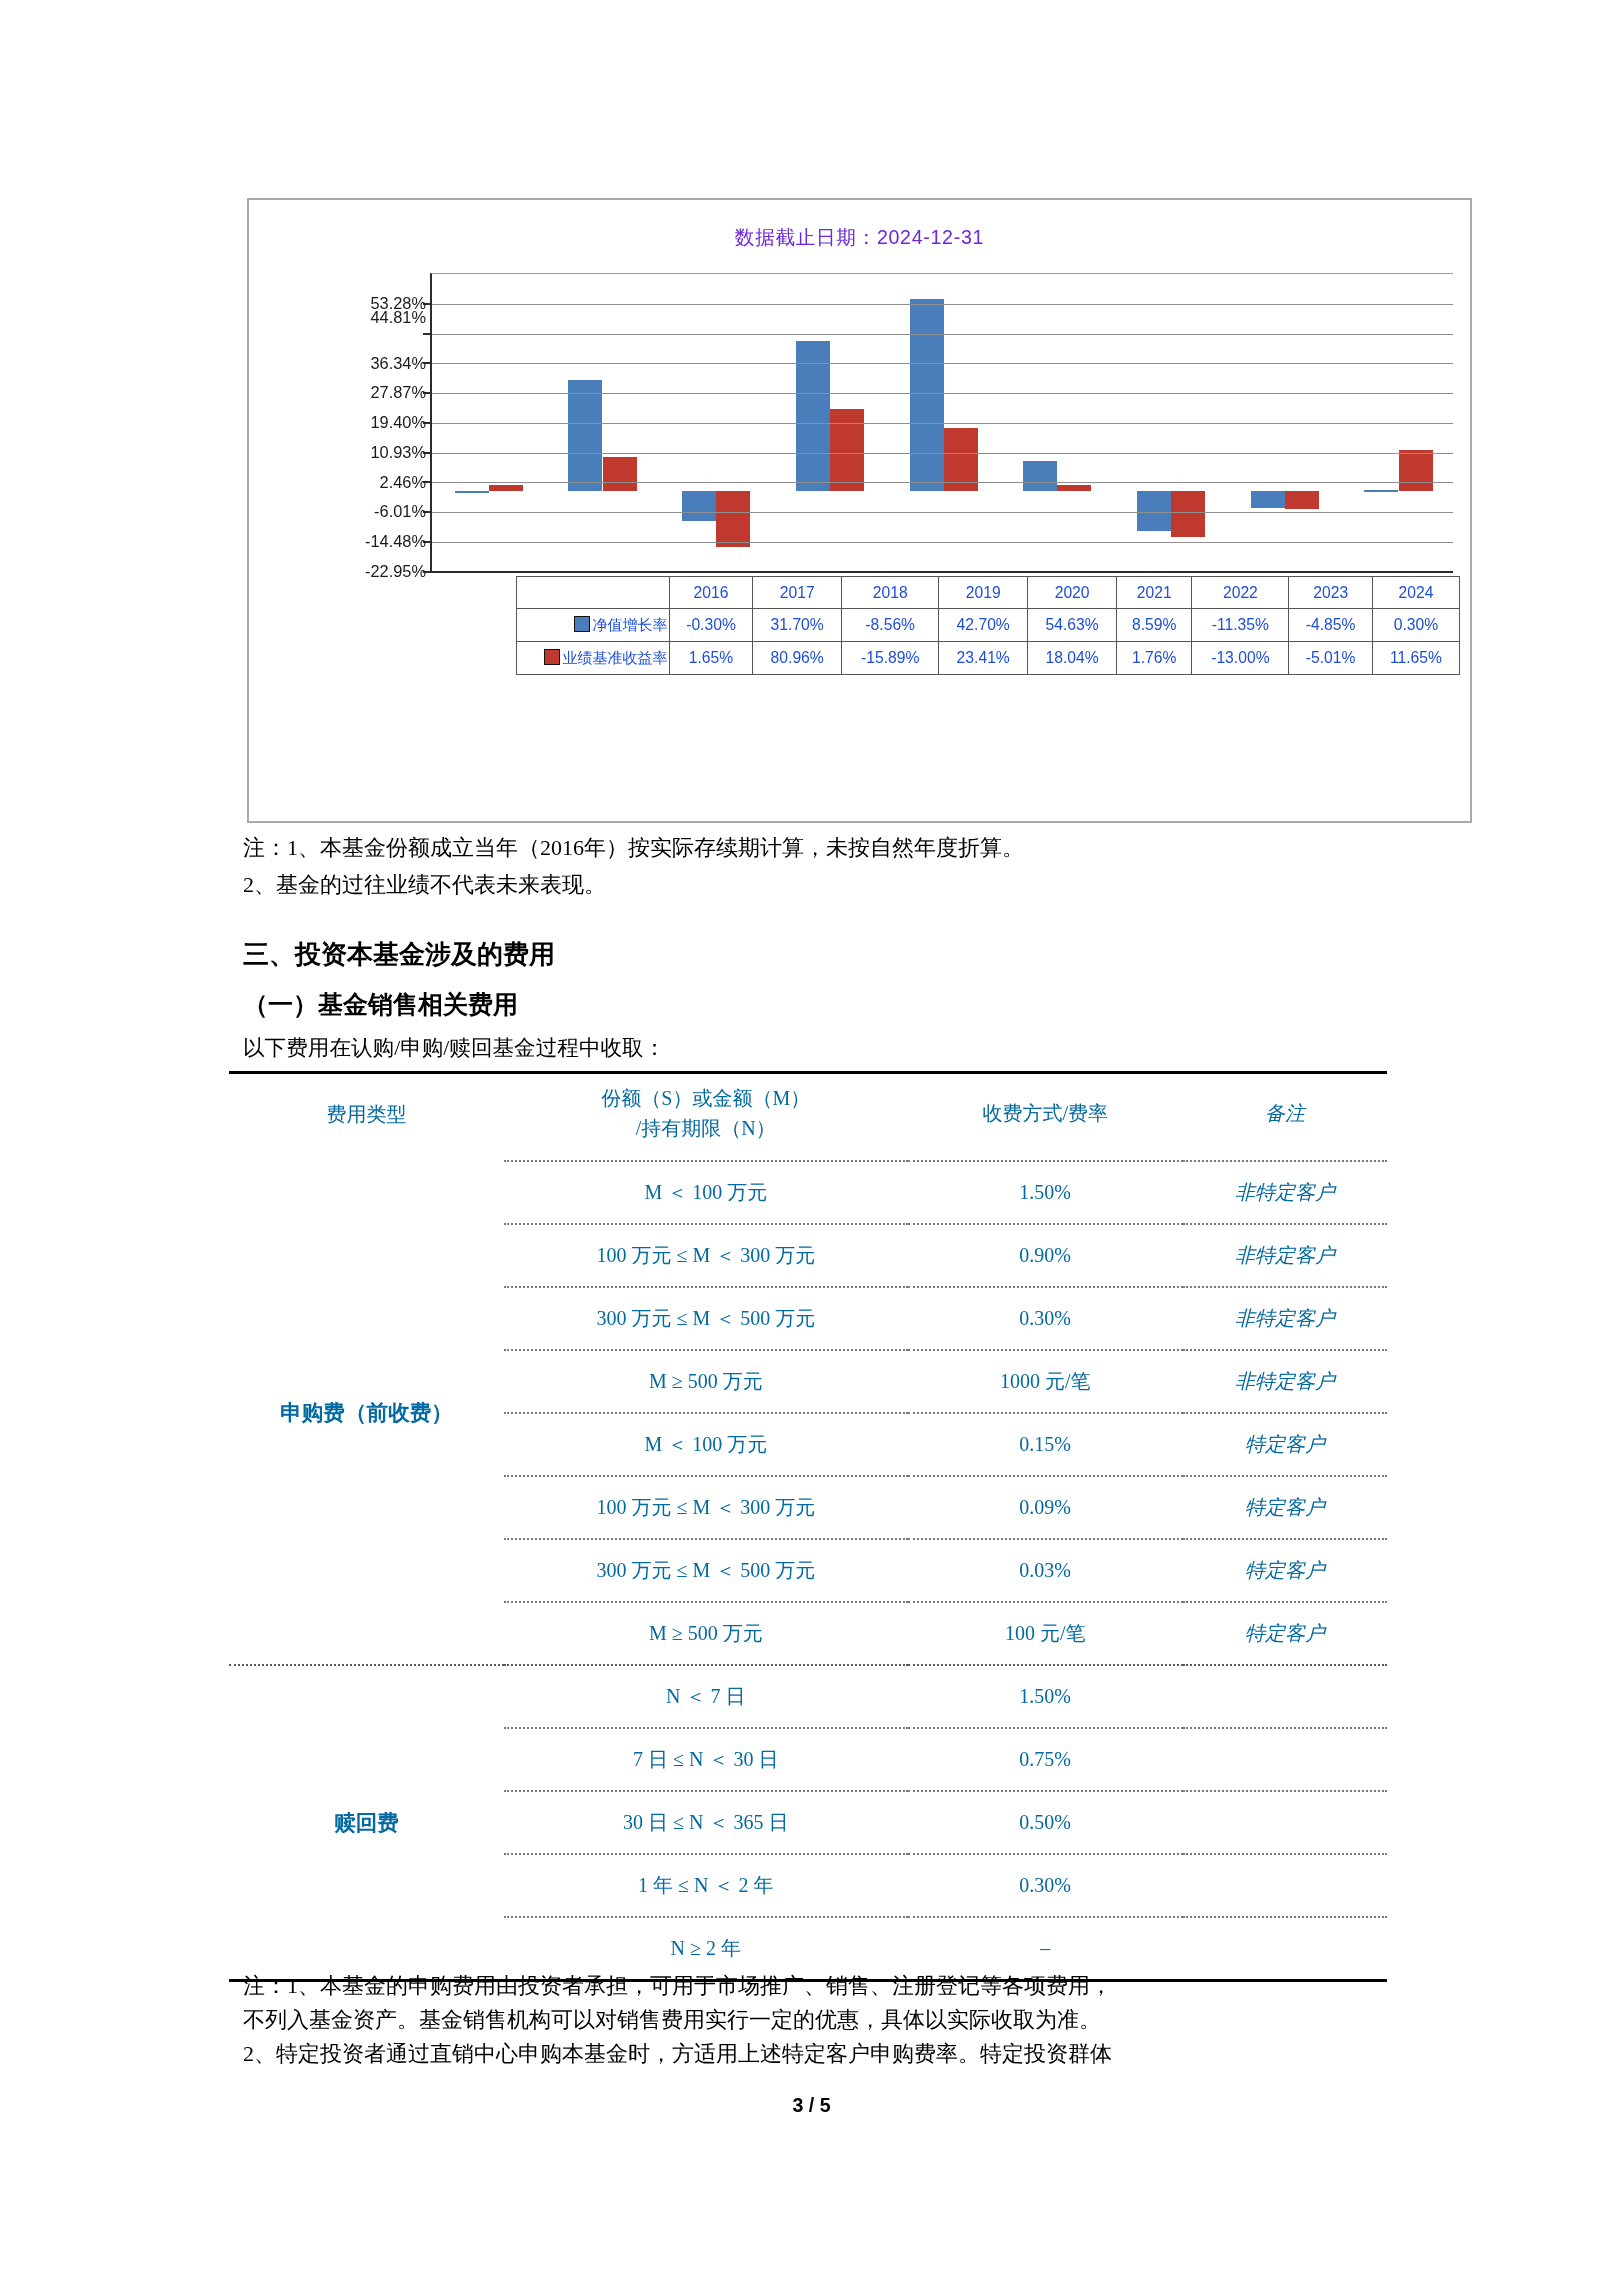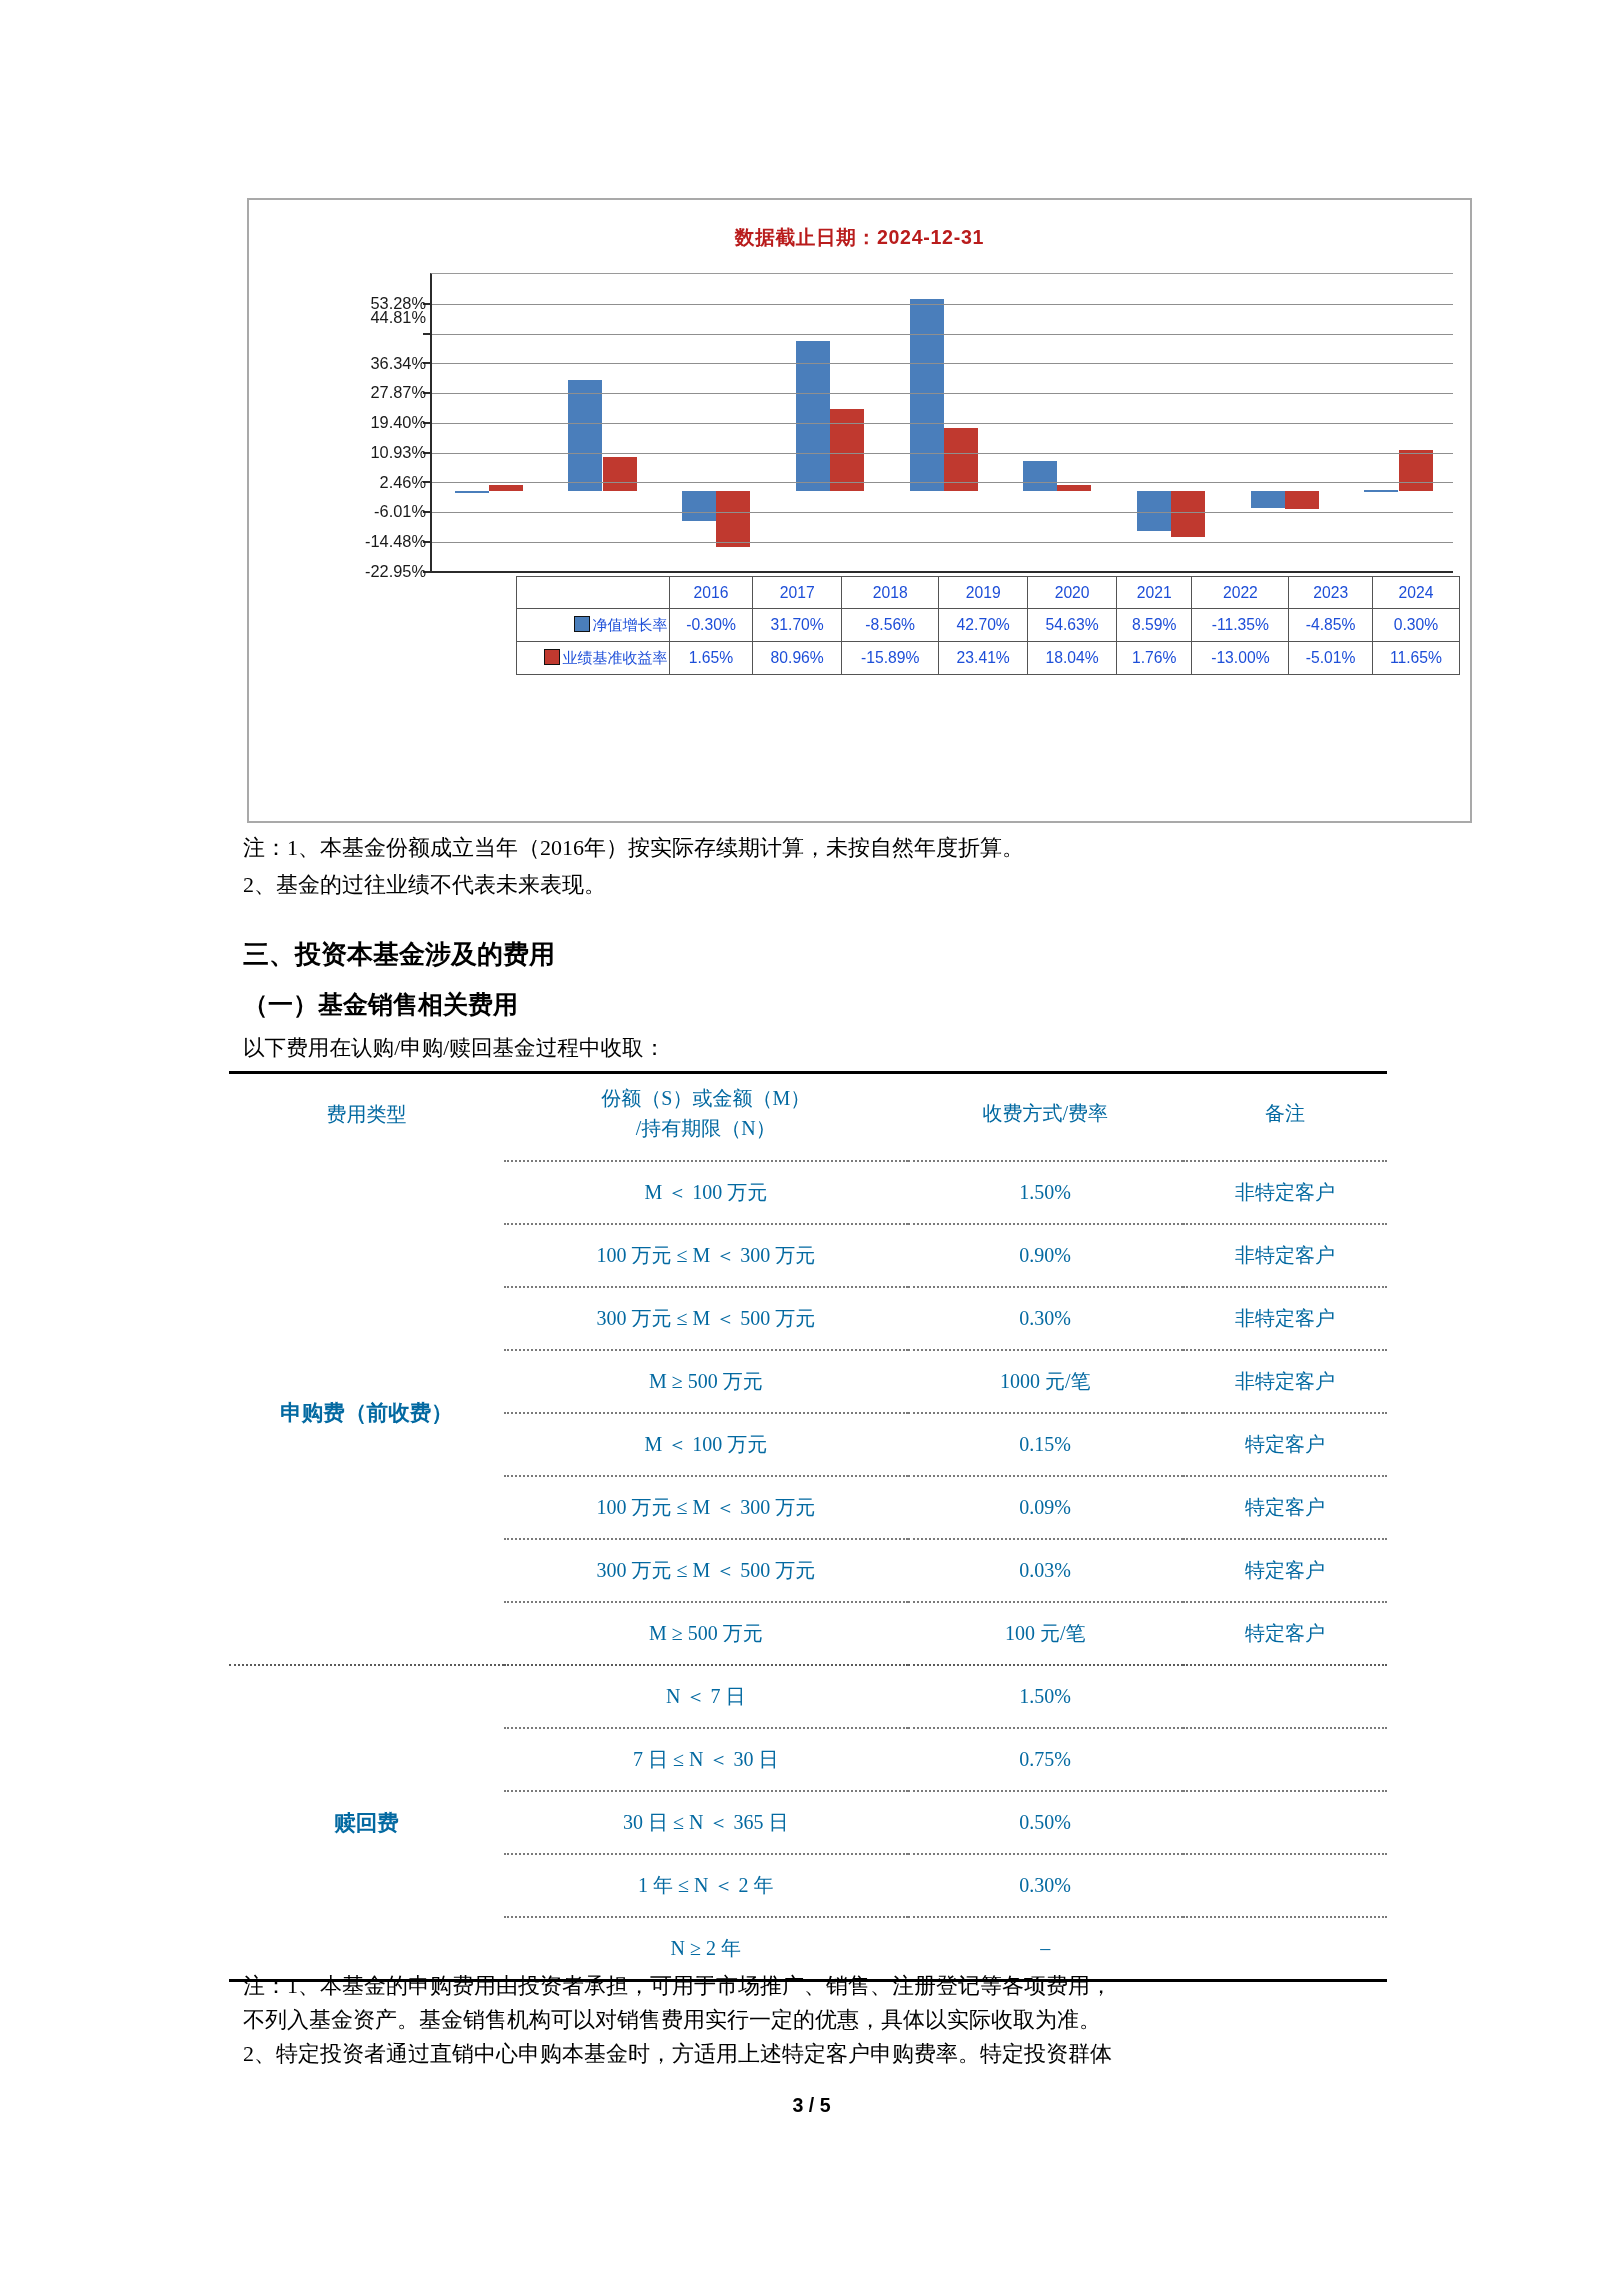--- a/index.html
+++ b/index.html
@@ -28,23 +28,22 @@
     background:#ffffff;
     box-sizing:border-box;
   }
   .chart-title {
     position:absolute;
     left:0; top:23.6px;
     width:100%;
     text-align:center;
     font-family:"Liberation Sans", sans-serif;
     font-size:19.6px;
-    color:#b91c1c;
+    color:#6d28d9;
     letter-spacing:0.7px;
-    font-weight:bold;
   }
   
   .plot {
     position:absolute;
     left:181px; top:73px;
     width:1023px; height:298px;
     box-sizing:border-box;
     border-left:2.6px solid #2b2b2b;
     border-top:1.3px solid #9a9a9a;
   }
@@ -181,21 +180,21 @@
     border-top:2px dotted #7a7a7a;
   }
   .feetable td.rowlabel {
     font-weight:bold;
     font-size:21.6px;
     border-top:none;
   }
   .col-type  { width:275px; }
   .col-range { width:406px; }
   .col-rate  { width:275px; }
-  .col-note  { width:203px; }
+  .col-note  { width:203px;font-style:italic; }
   .feetable .bandtop td { border-top:2px dotted #5a5a5a; }
   .hr-thick {
     border:0;
     border-top:3.3px solid #000;
     margin:0;
   }
 
   .pagenum {
     position:absolute;
     left:0; top:2094px;

